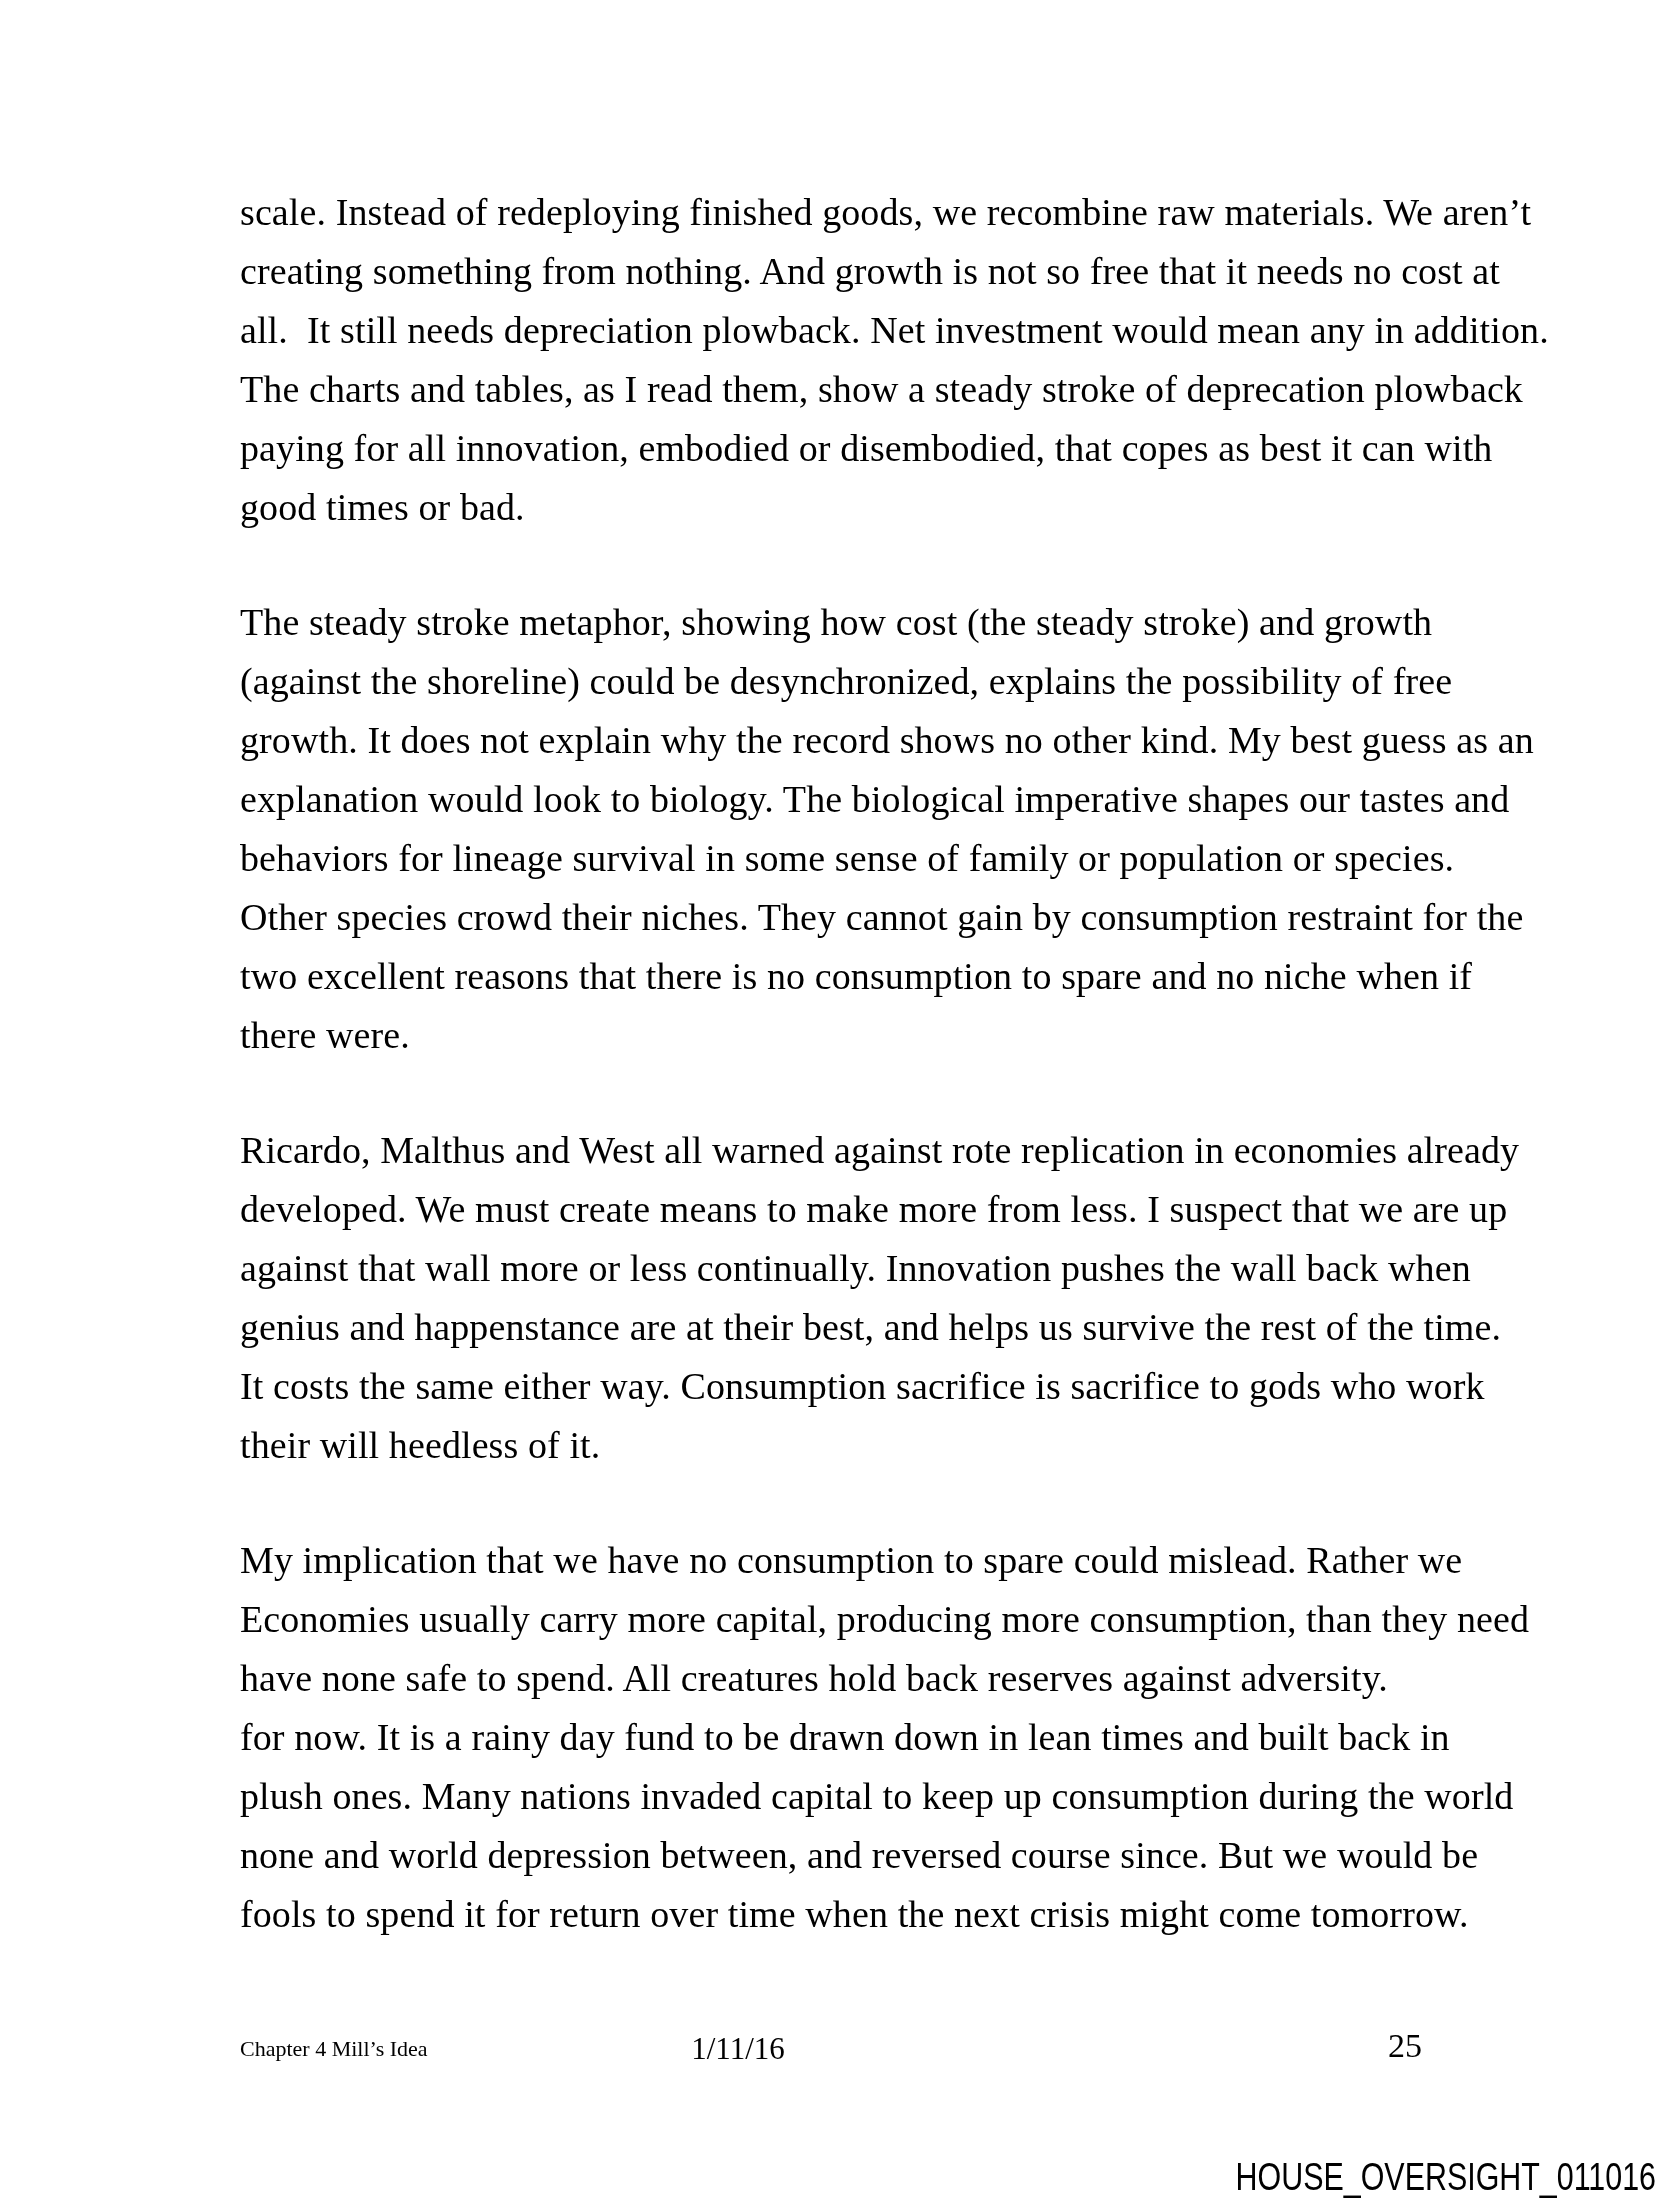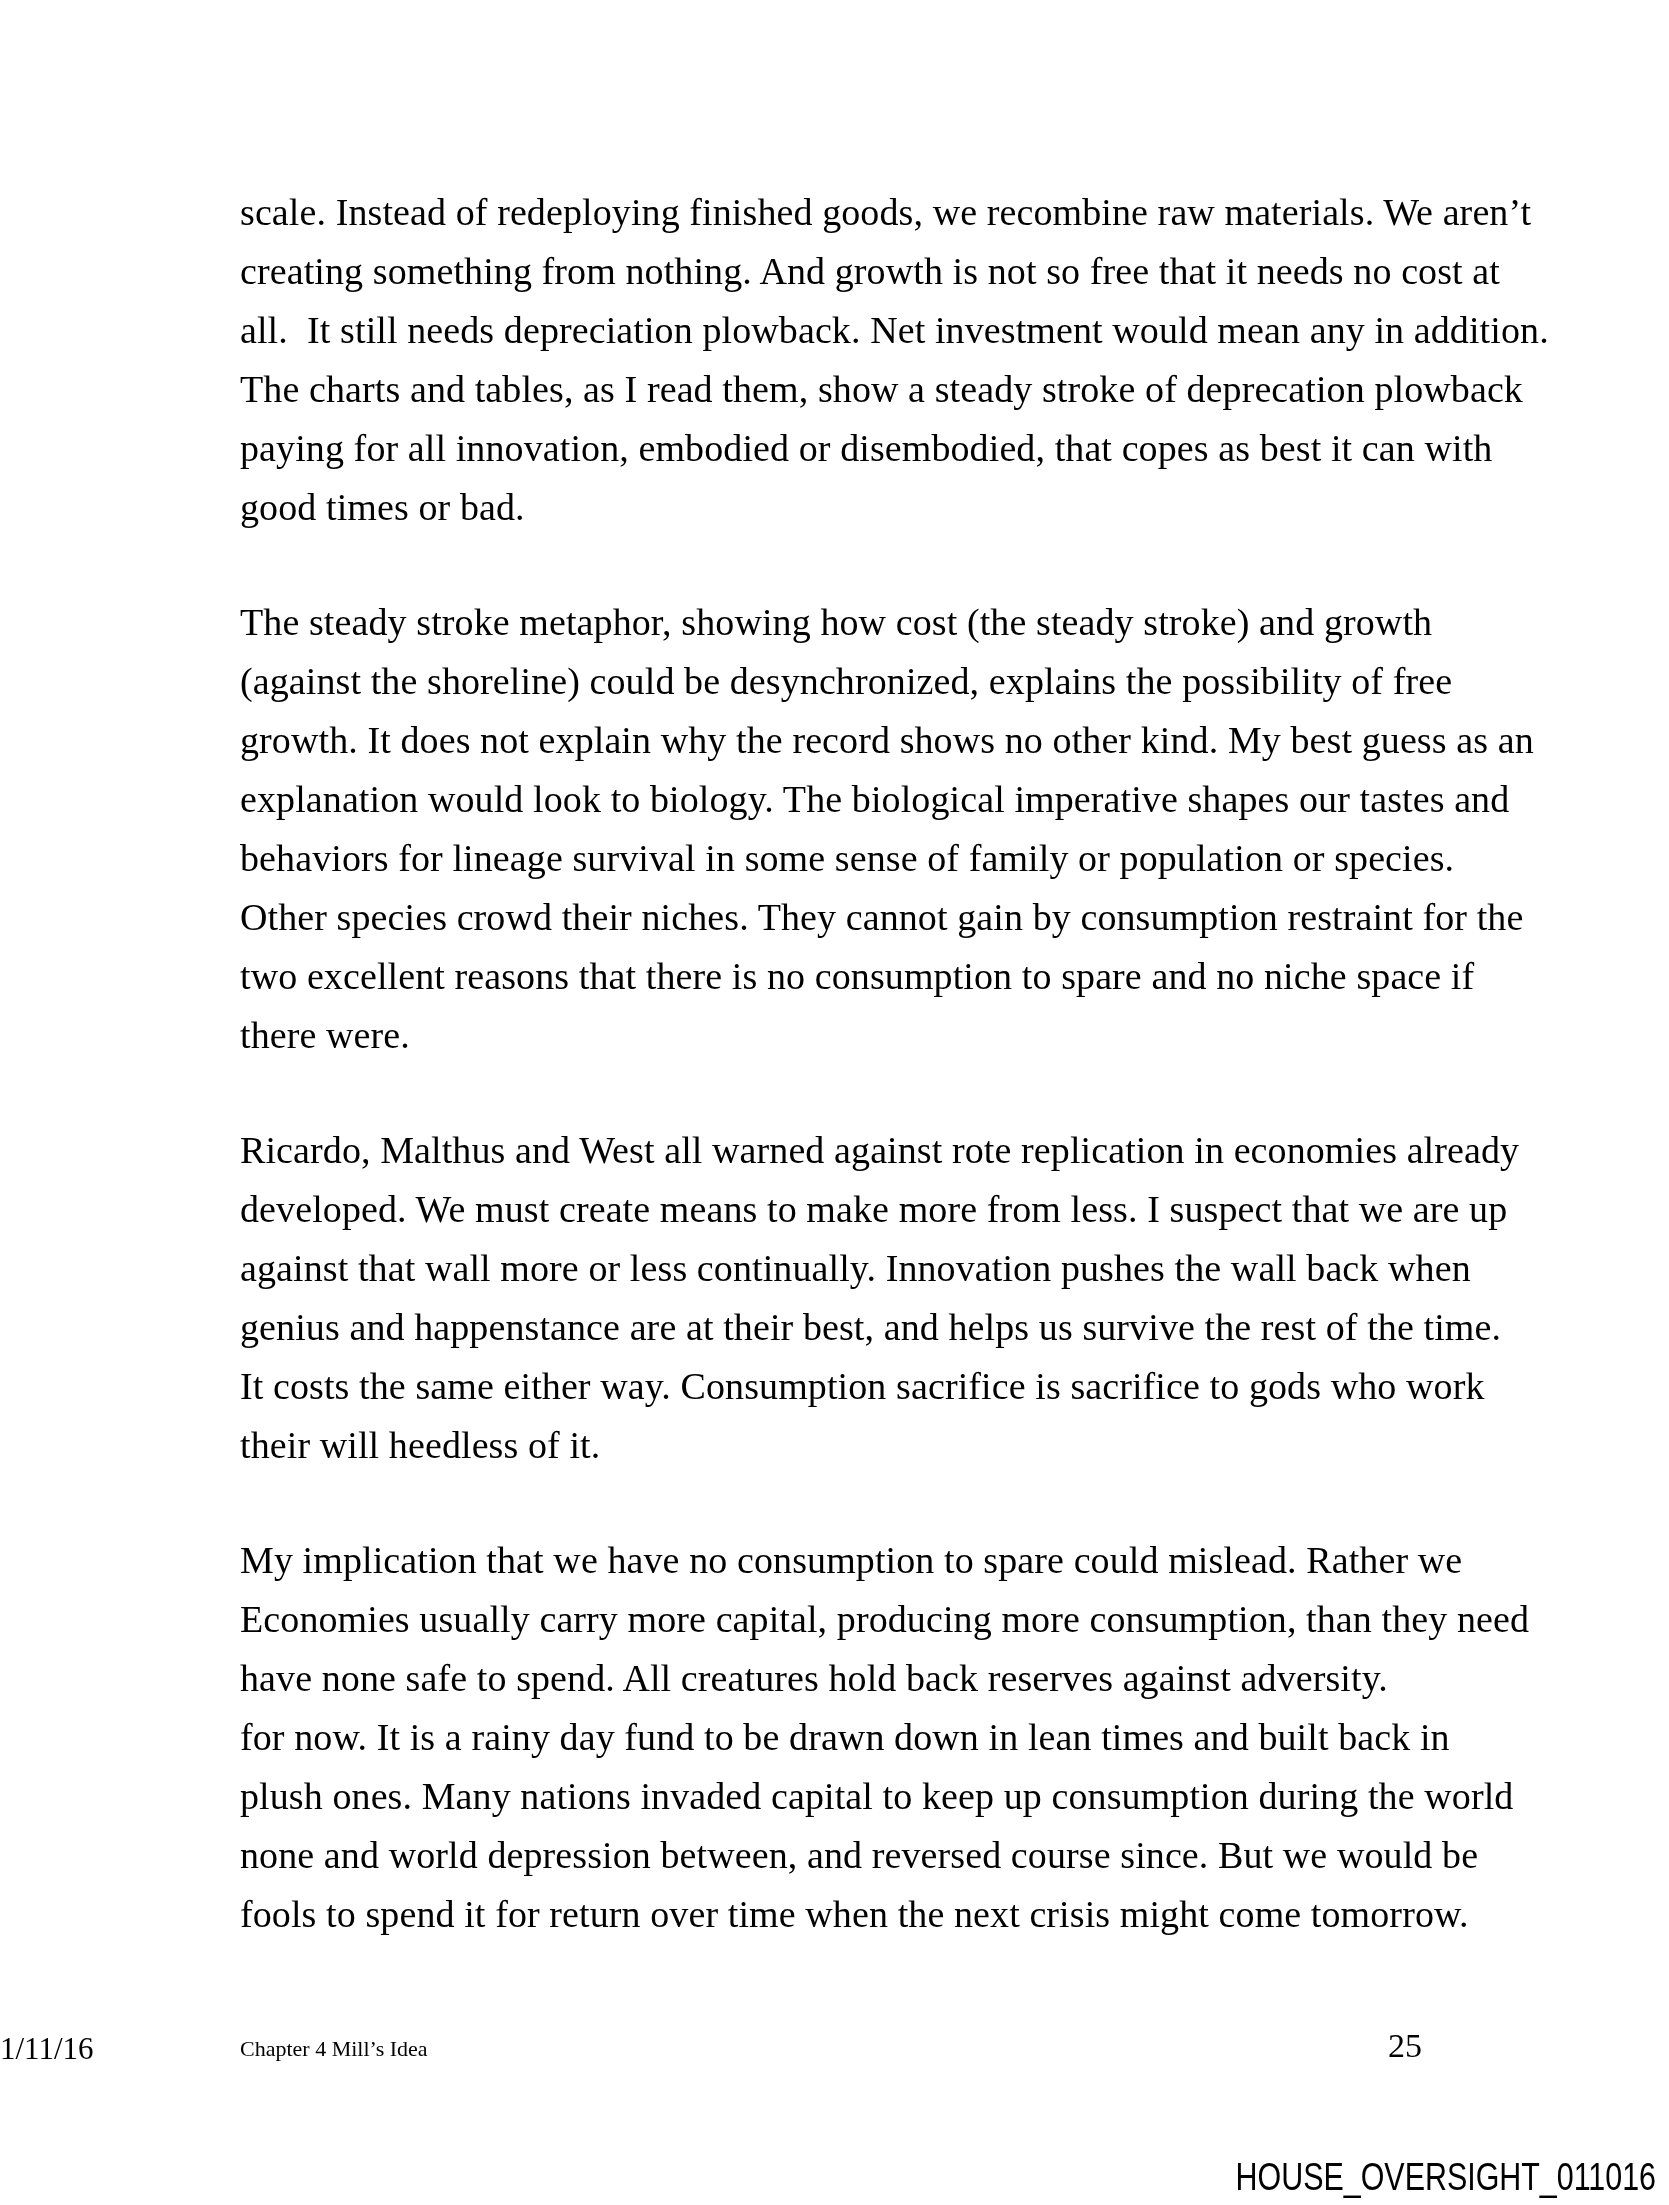--- a/index.html
+++ b/index.html
@@ -39,20 +39,21 @@
     top: 2019px;
     font-size: 22px;
     line-height: 59px;
     white-space: pre;
   }
   .footer-date {
     position: absolute;
     left: 0;
     top: 2019px;
     width: 1476px;
+    text-align: center;
     font-size: 31px;
     line-height: 59px;
     white-space: pre;
   }
   .footer-page {
     position: absolute;
     right: 247px;
     top: 2016px;
     font-size: 34px;
     line-height: 59px;
@@ -86,21 +87,21 @@
       <div class="line">good times or bad.</div>
     </div>
 
     <div class="para">
       <div class="line">The steady stroke metaphor, showing how cost (the steady stroke) and growth</div>
       <div class="line">(against the shoreline) could be desynchronized, explains the possibility of free</div>
       <div class="line">growth. It does not explain why the record shows no other kind. My best guess as an</div>
       <div class="line">explanation would look to biology. The biological imperative shapes our tastes and</div>
       <div class="line">behaviors for lineage survival in some sense of family or population or species.</div>
       <div class="line">Other species crowd their niches. They cannot gain by consumption restraint for the</div>
-      <div class="line">two excellent reasons that there is no consumption to spare and no niche space if</div>
+      <div class="line">two excellent reasons that there is no consumption to spare and no niche when if</div>
       <div class="line">there were.</div>
     </div>
 
     <div class="para">
       <div class="line">Ricardo, Malthus and West all warned against rote replication in economies already</div>
       <div class="line">developed. We must create means to make more from less. I suspect that we are up</div>
       <div class="line">against that wall more or less continually. Innovation pushes the wall back when</div>
       <div class="line">genius and happenstance are at their best, and helps us survive the rest of the time.</div>
       <div class="line">It costs the same either way. Consumption sacrifice is sacrifice to gods who work</div>
       <div class="line">their will heedless of it.</div>

